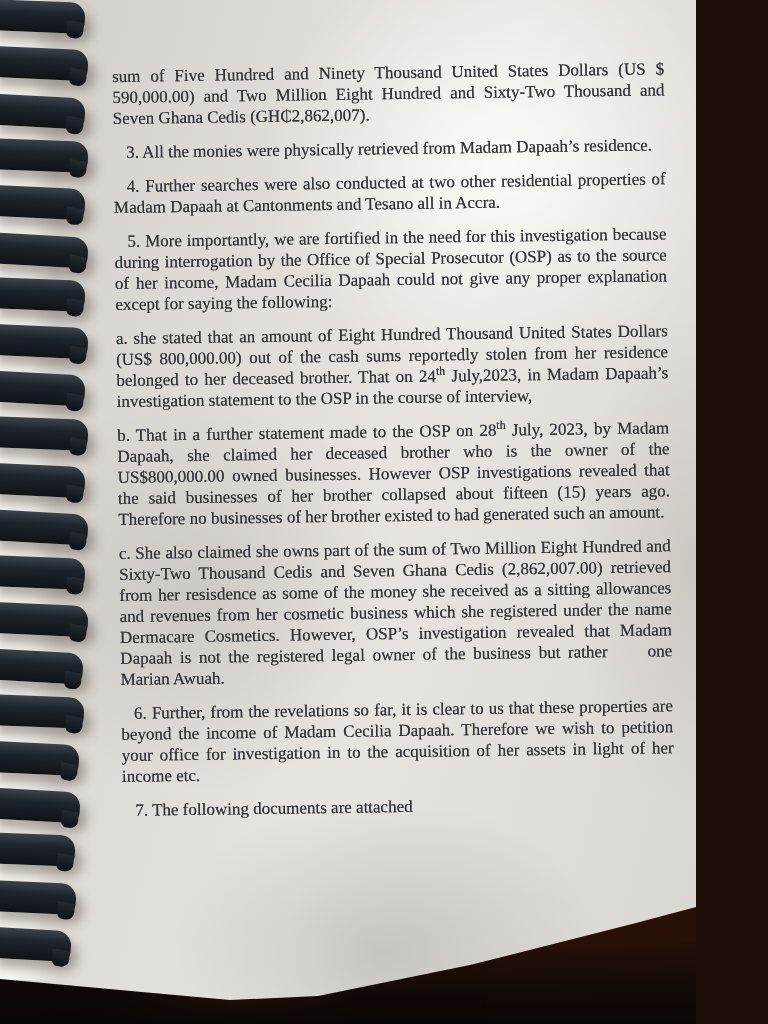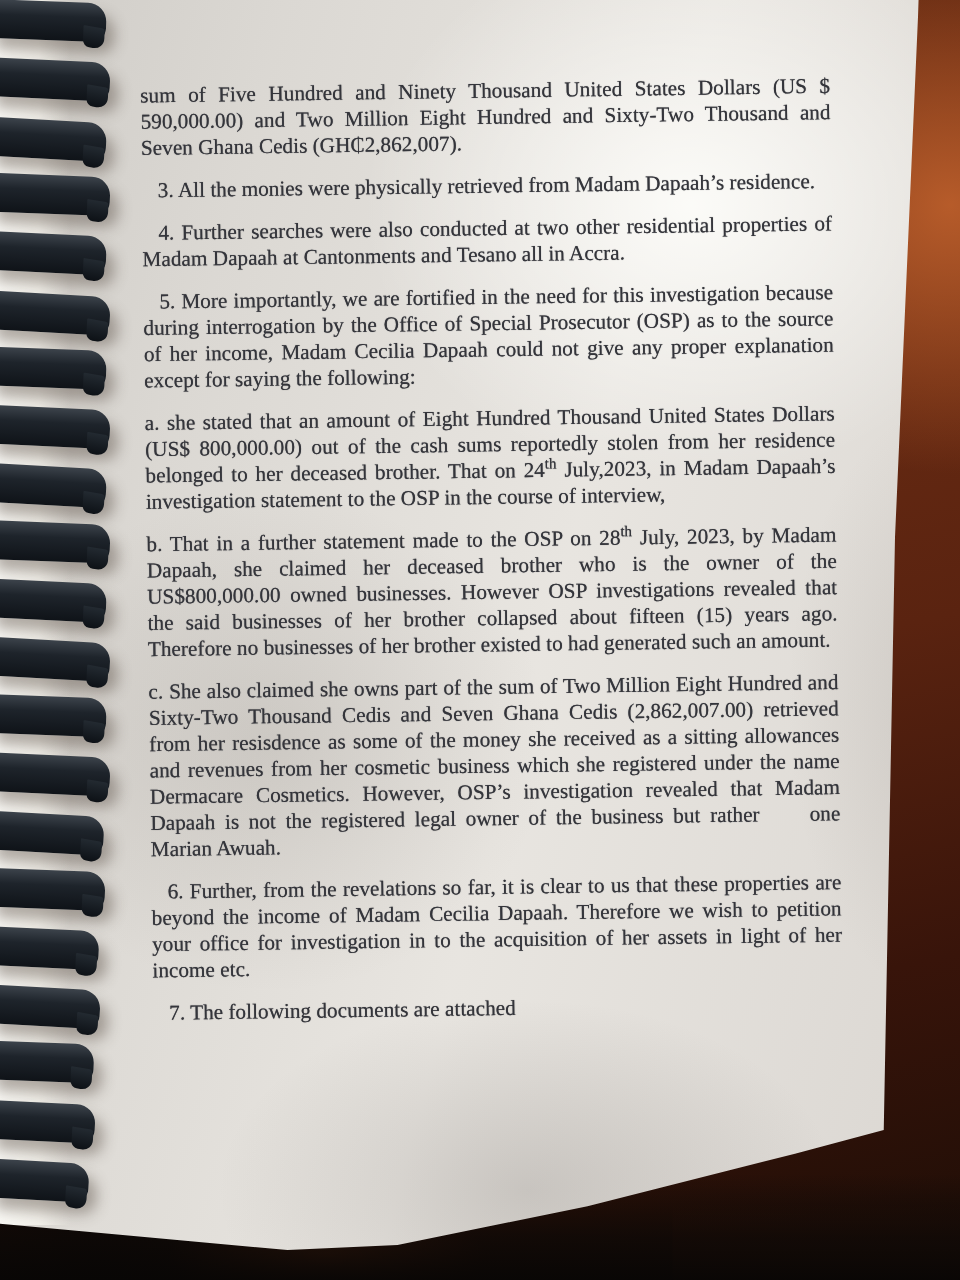--- a/index.html
+++ b/index.html
@@ -2,21 +2,21 @@
 <html><head>
 <meta charset="utf-8">
 <style>
   html, body { margin: 0; padding: 0; }
   body {
     width: 768px; height: 1024px; overflow: hidden;
     background: #1d0d06;
     font-family: "Liberation Serif", serif;
   }
   .photo {
-    position: relative; width: 768px; height: 1024px; overflow: hidden;
+    position: relative; width: 696px; height: 1024px; overflow: hidden;
   }
   
   .desk {
     position: absolute; inset: 0;
     background:
       radial-gradient(42% 30% at 99% 16%, rgba(196,100,46,0.85), rgba(196,100,46,0) 70%),
       radial-gradient(22% 6% at 34% 98%, rgba(128,55,22,0.9), rgba(128,55,22,0) 75%),
       radial-gradient(48% 26% at 10% 100%, rgba(8,6,6,0.95), rgba(8,6,6,0) 75%),
       linear-gradient(168deg, #53200e 0%, #6b2c13 30%, #5a2310 55%, #38140a 78%, #1d0d06 100%);
   }

